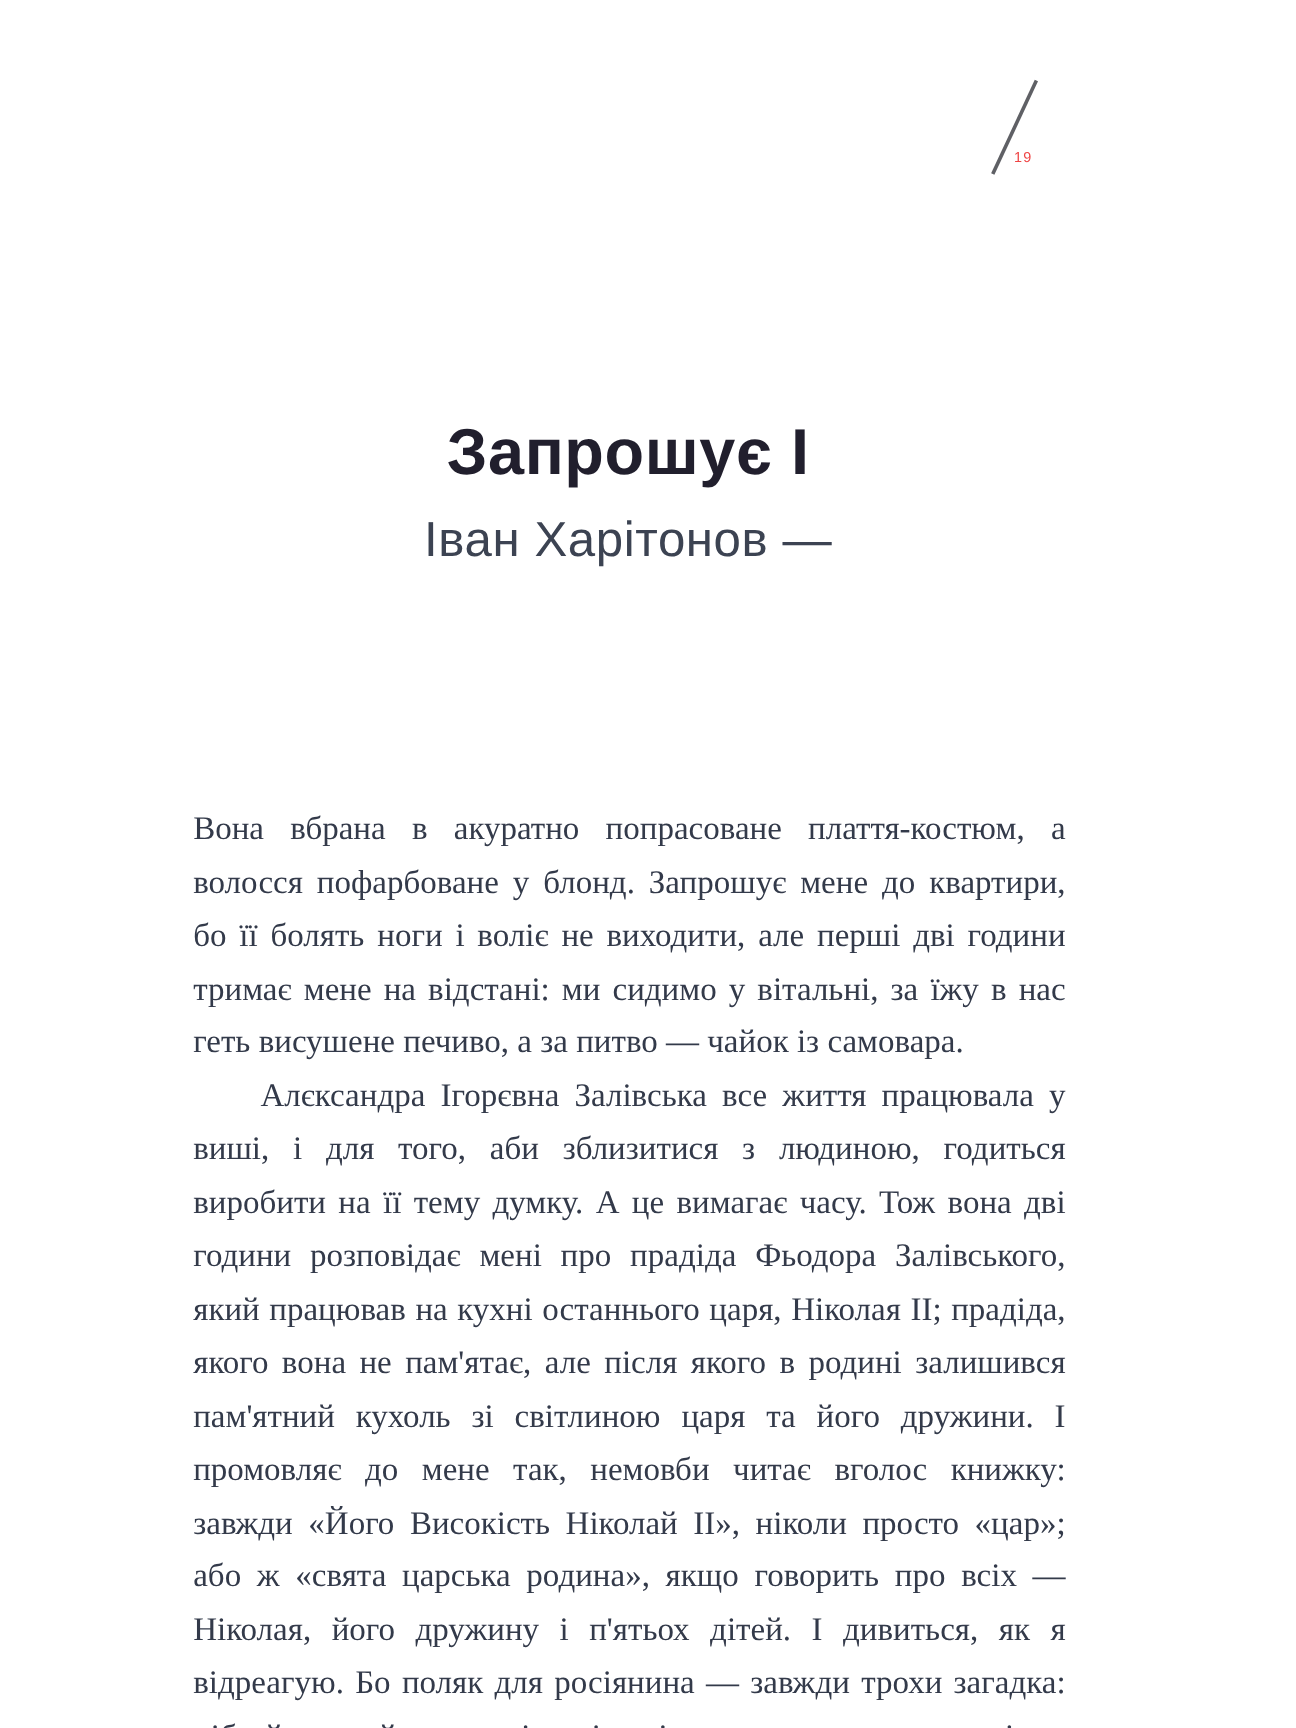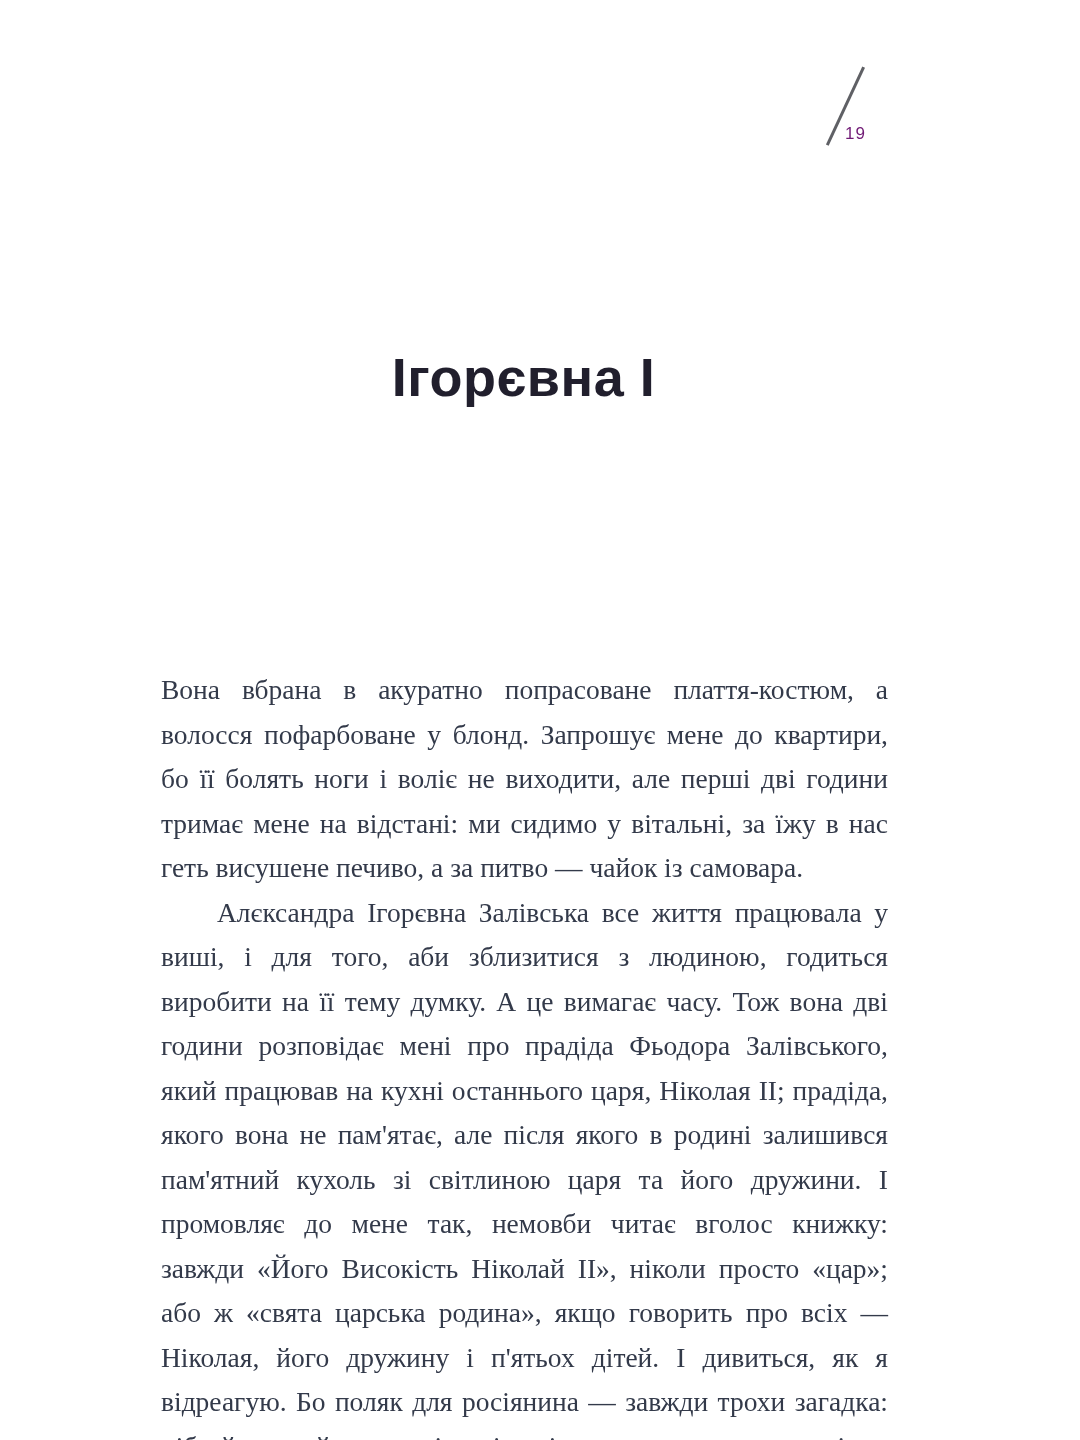--- a/index.html
+++ b/index.html
@@ -31,23 +31,23 @@
     width: 2.5px;
     height: 86px;
     background: #5f6065;
     transform: rotate(25deg);
     transform-origin: center center;
   }
   .folio-number {
     position: absolute;
     top: 66px;
     left: 37px;
-    font-size: 17px;
+    font-size: 12px;
     letter-spacing: 1px;
-    color: #701a75;
+    color: #ef4444;
   }
 
   
   .heading {
     position: absolute;
     top: 348px;
     left: 160px;
     width: 727px;
     text-align: center;
   }
@@ -91,23 +91,23 @@
 <body>
 
 <div class="page">
 
   <div class="folio">
     <div class="folio-slash"></div>
     <div class="folio-number">19</div>
   </div>
 
   <div class="heading">
-    <h1 class="chapter-title">Ігорєвна I</h1>
+    <h1 class="chapter-title">Запрошує I</h1>
     <h2 class="chapter-subtitle">
-      <br>
+      <span>Іван Харітонов —</span><br>
     </h2>
   </div>
 
   <div class="body-text">
     <p>Вона вбрана в акуратно попрасоване плаття-костюм, а волосся пофарбоване у блонд. Запрошує мене до квартири, бо її болять ноги і воліє не виходити, але перші дві години тримає мене на відстані: ми сидимо у вітальні, за їжу в нас геть висушене печиво, а за питво — чайок із самовара.</p>
     <p class="indented">Алєксандра Ігорєвна Залівська все життя працювала у виші, і для того, аби зблизитися з людиною, годиться виробити на її тему думку. А це вимагає часу. Тож вона дві години розповідає мені про прадіда Фьодора Залівського, який працював на кухні останнього царя, Ніколая II; прадіда, якого вона не пам'ятає, але після якого в родині залишився пам'ятний кухоль зі світлиною царя та його дружини. І промовляє до мене так, немовби читає вголос книжку: завжди «Його Високість Ніколай II», ніколи просто «цар»; або ж «свята царська родина», якщо говорить про всіх — Ніколая, його дружину і п'ятьох дітей. І дивиться, як я відреагую. Бо поляк для росіянина — завжди трохи загадка: ніби й схожий, однак ті самі речі ми називаємо та розуміємо зовсім по-іншому. Вона знає, що я хочу з нею розмовляти про знайомого її дідуся — останнього</p>
   </div>
 
 </div>
 

